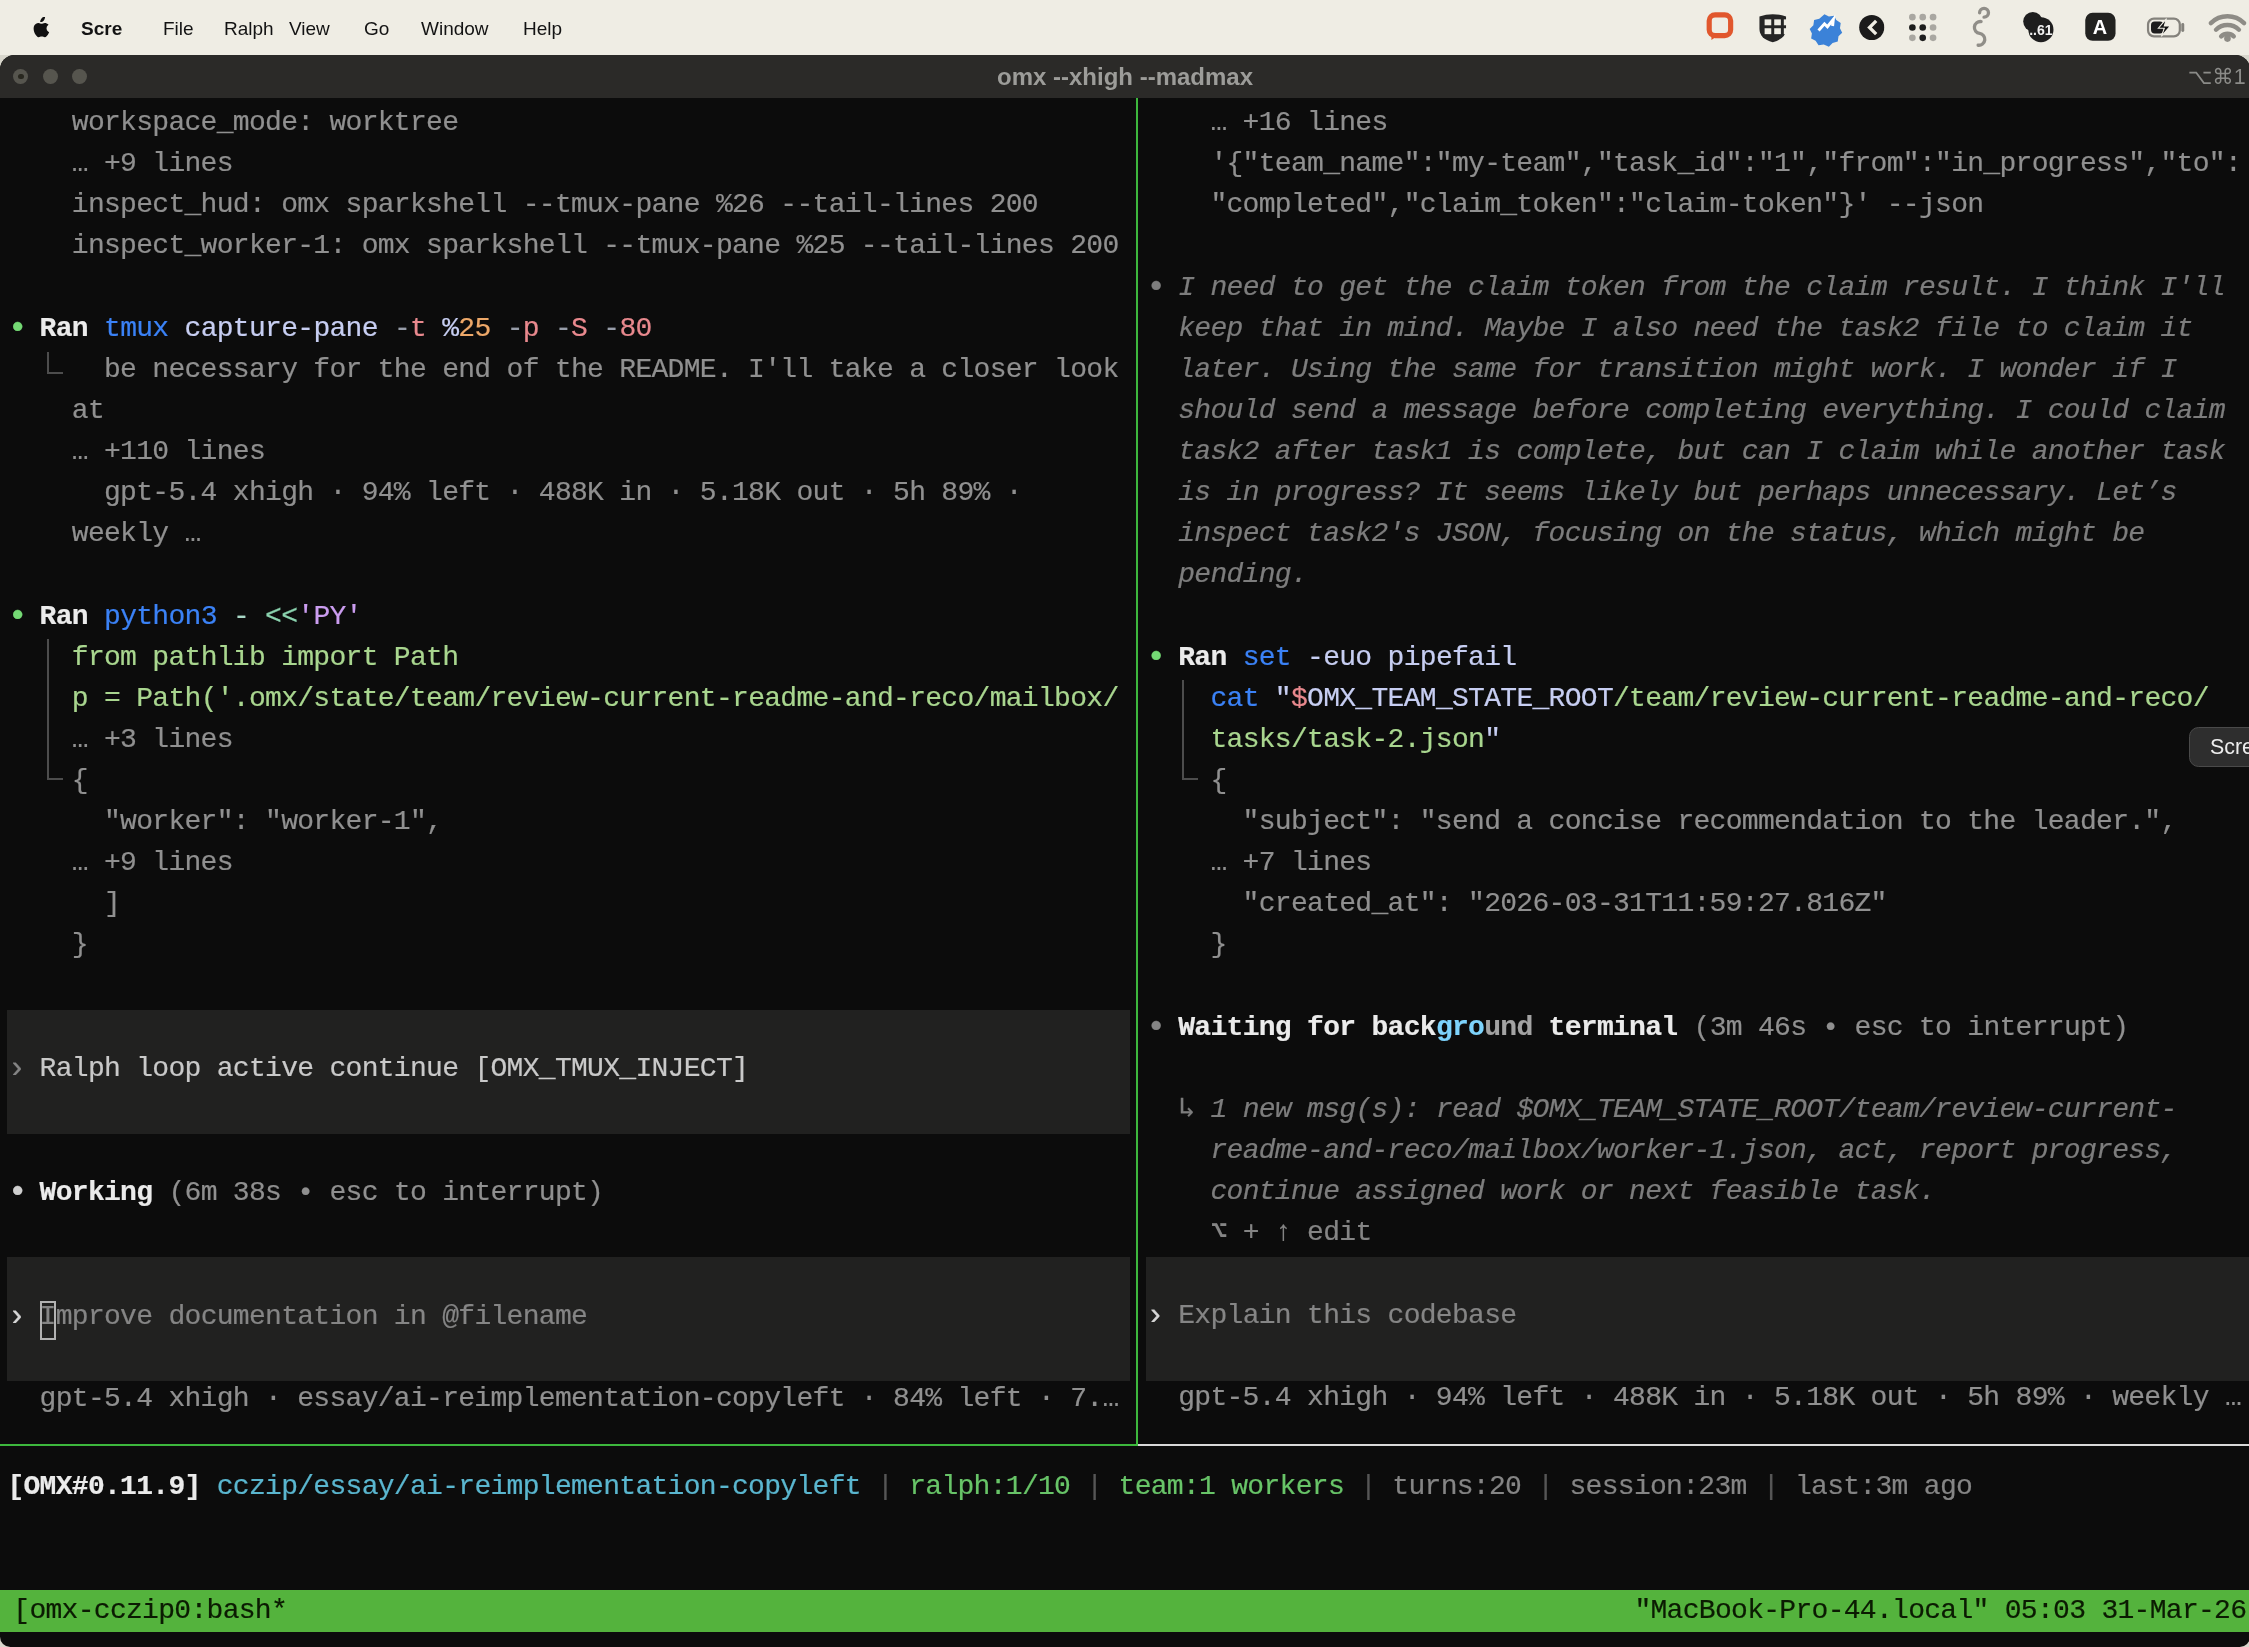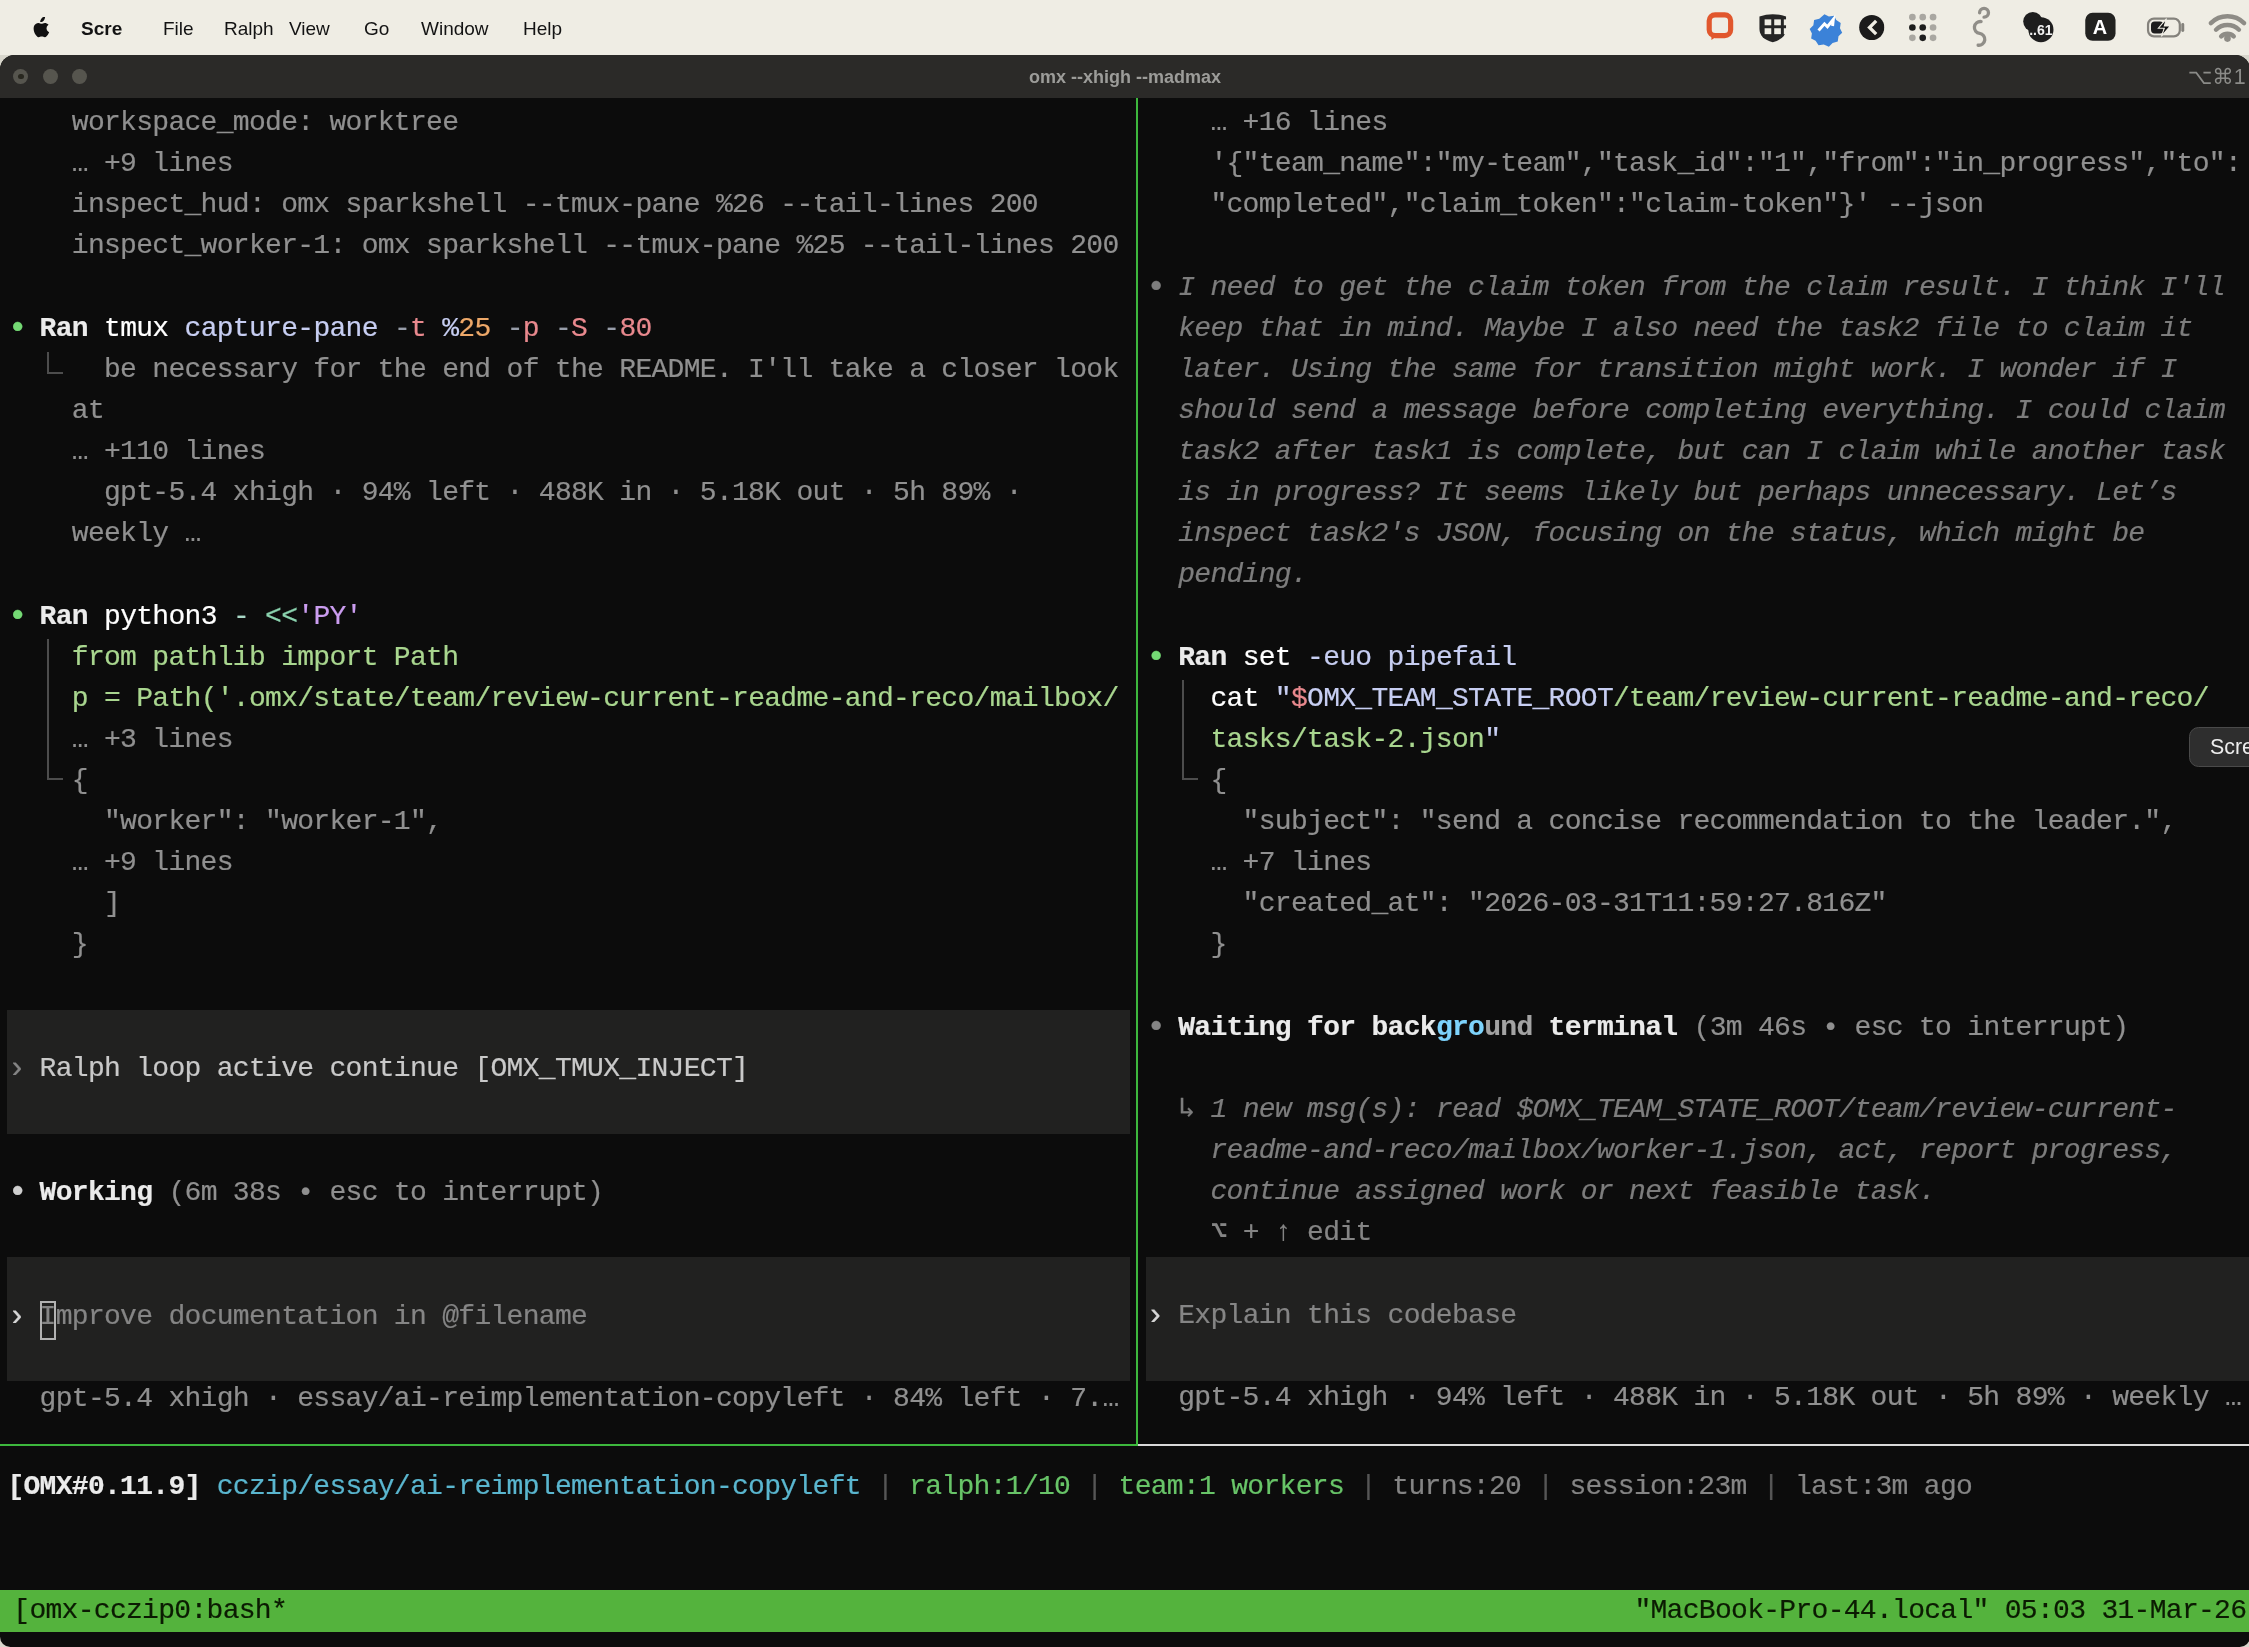--- a/index.html
+++ b/index.html
@@ -1,25 +1,25 @@
 <!DOCTYPE html>
 <html style="font-size:11.8px"><head><meta charset="utf-8"><style>
 *{margin:0;padding:0;box-sizing:border-box}
 html,body{width:2250px;height:1648px;overflow:hidden;background:#d8d6cc;font-family:"Liberation Sans",sans-serif}
 .menubar{position:absolute;top:0;left:0;width:2250px;height:55px;background:#efede4}
 .mi{position:absolute;top:0;height:55px;line-height:57px;color:#131313;font-size:19px}
 .win{position:absolute;top:55px;left:0;width:2250px;height:1592px;background:#0c0c0c;border-radius:14.8px 14.8px 10.3px 10.3px;overflow:hidden}
 .tbar{position:absolute;top:0;left:0;right:0;height:43px;background:#2b2a28}
 .tl{position:absolute;top:14px;width:14.8px;height:14.8px;border-radius:50%;background:#56554e}
-.title{position:absolute;top:0;width:100%;text-align:center;height:43px;line-height:44px;color:#9c9c99;font-size:18px;font-weight:bold}
+.title{position:absolute;top:0;width:100%;text-align:center;height:43px;line-height:44px;color:#9c9c99;font-size:24px;font-weight:bold}
 .keys{position:absolute;top:0;right:4.4px;height:43px;line-height:44px;color:#8b8b88;font-size:21.4px}
 pre{position:absolute;z-index:3;font-family:"Liberation Mono",monospace;font-size:28px;line-height:41px;letter-spacing:-0.7px;color:#909090;white-space:pre;-webkit-text-stroke:0.2px}
 .box{position:absolute;background:#212120}
 .vdiv{position:absolute;background:#3db83d}.d{color:#858585}.di{color:#7d7d7d}.w{color:#ebebeb;font-weight:bold}
-.b{color:#ffffff}.lv{color:#c7cef2}.r{color:#e9898e}.o{color:#eda869}
+.b{color:#3b82f6}.lv{color:#c7cef2}.r{color:#e9898e}.o{color:#eda869}
 .gr{color:#a9d68f}.t{color:#8bd3af}.pu{color:#cb9df0}.fd{color:#979da9}.br{color:#c9c9c9}
 .cy{color:#5ab6cf}.sg{color:#68c468}.sep{color:#565656}
 .shim1{color:#7dd3fc;font-weight:bold}.shim2{color:#a3a3a3;font-weight:bold}
 .conn{position:absolute;background:#4d4d4d}.bu{font-size:34px;letter-spacing:-4.3px;position:relative;top:1.5px}.pr{font-size:31px;letter-spacing:-2.5px;position:relative;top:0.7px}
 .cursor{position:absolute;border:2.2px solid #b2b2b2;width:15.5px;height:39px}
 .gbar{position:absolute;left:0;width:2250px;height:42px;background:#54b33d}
 .toast{position:absolute;left:2189px;top:672px;width:96px;height:40px;background:#2e2e2e;border:1.5px solid #4a4a4a;border-radius:9.6px;color:#ededed;font-size:21.4px;line-height:38px;padding-left:20px}
 i{font-style:italic}
 </style></head>
 <body>

